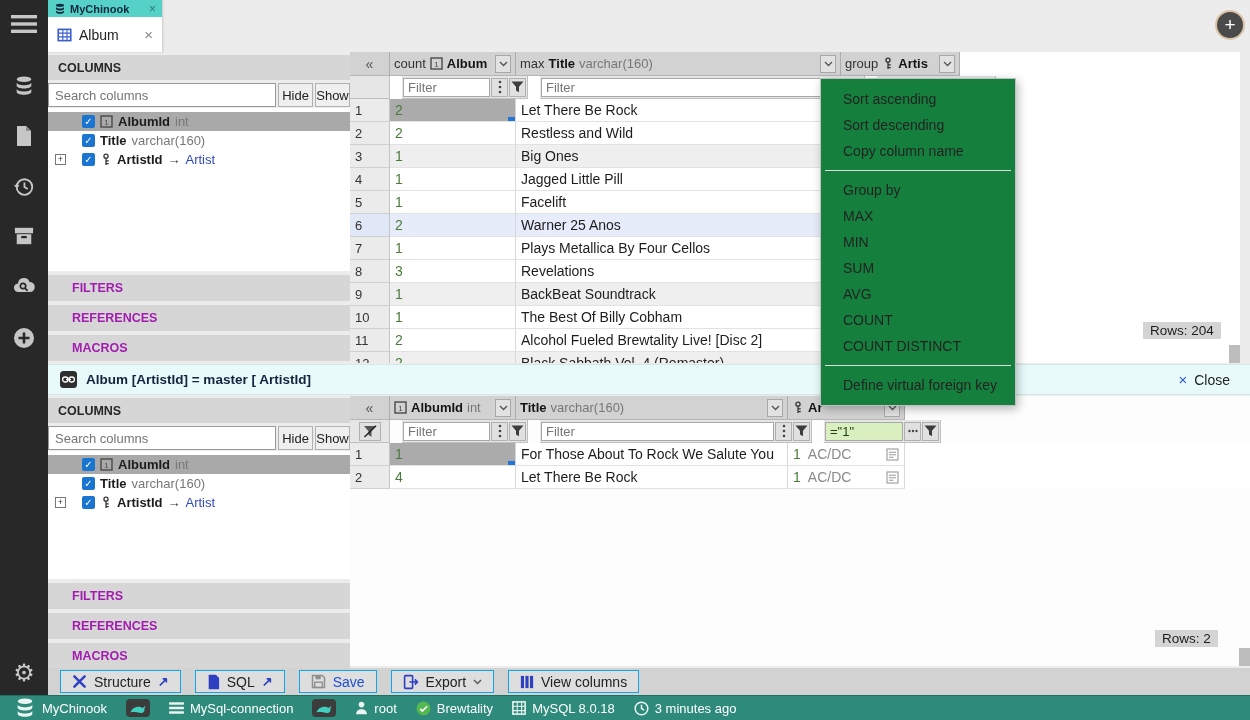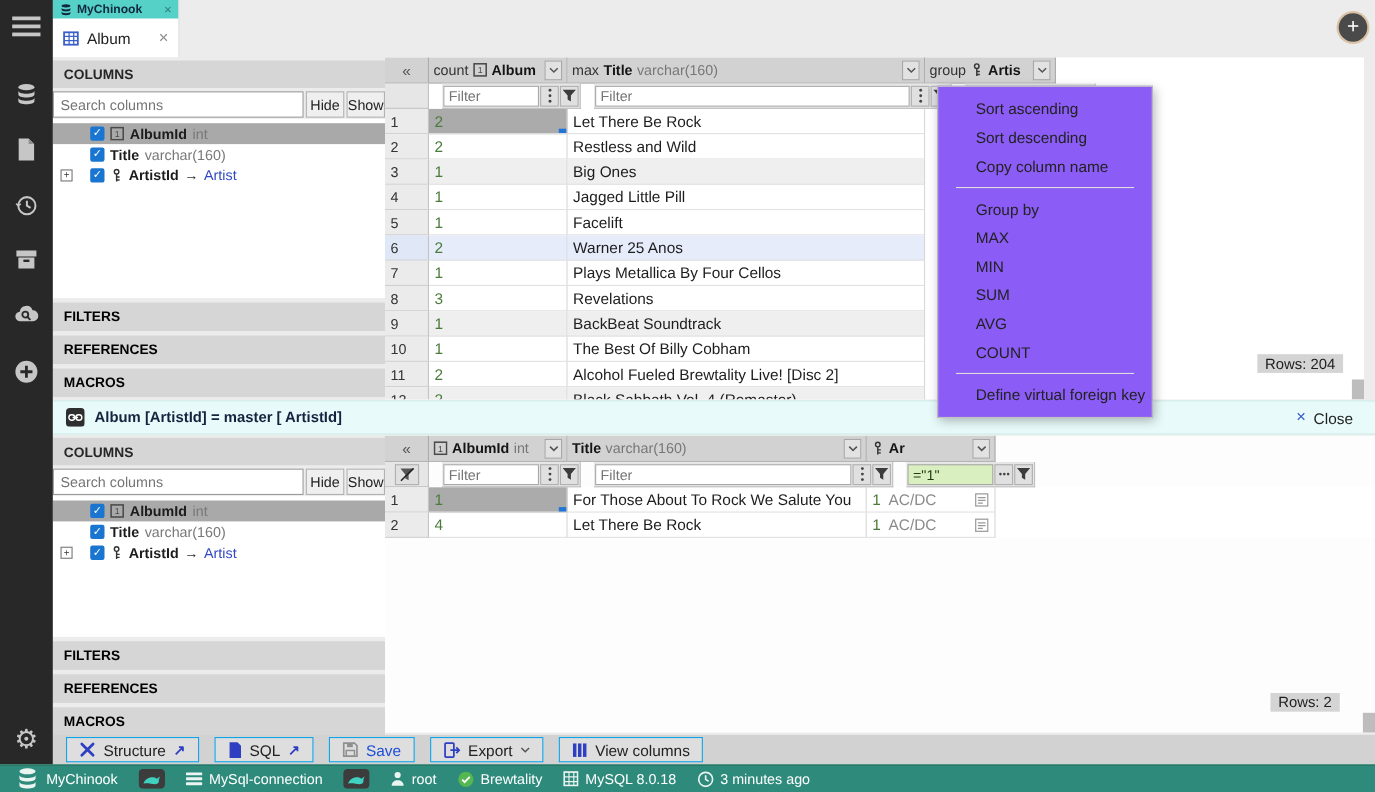--- a/index.html
+++ b/index.html
@@ -31,21 +31,21 @@
   #panelTop .col-list { height:163px; }
   #panelBottom .col-list { height:128px; }
   .crow { height:19px; display:flex; align-items:center; gap:5px; padding-left:34px; position:relative; font-size:13px; color:#1c1c1c; white-space:nowrap; cursor:pointer; }
   .crow.selected { background:#a9a9a9; }
   .crow .cname { font-weight:bold; }
   .crow .ctype { color:#787878; }
   .crow .cref { color:#3149c0; }
   .crow .carrow { color:#333; }
   .expander { position:absolute; left:7px; width:11px; height:11px; border:1px solid #777; background:#fff; font-size:9px; line-height:9px; text-align:center; color:#333; }
   .cb { width:13px; height:13px; background:#1a75d1; border-radius:2px; color:#fff; font-size:10px; line-height:13px; text-align:center; flex:0 0 13px; }
-  .pbar { height:26px; background:#d6d6d6; display:flex; align-items:center; padding-left:10px; font-weight:bold; font-size:12.5px; color:#000000; margin-top:4px; cursor:pointer; }
+  .pbar { height:26px; background:#d6d6d6; display:flex; align-items:center; padding-left:24px; font-weight:bold; font-size:12.5px; color:#a21caf; margin-top:4px; cursor:pointer; }
 
   
   #gridTop { position:absolute; left:350px; top:52px; width:890px; height:311px; background:#fff; overflow:hidden; }
   #gridBottom { position:absolute; left:350px; top:396px; width:900px; height:270px; background:#fdfdfd; overflow:hidden; }
   .grid-hrow { display:flex; height:24px; }
   .ghc { background:#d2d2d2; border-right:1px solid #adadad; border-bottom:1px solid #b5b5b5; display:flex; align-items:center; gap:4px; padding:0 4px; font-size:13px; color:#333; overflow:hidden; white-space:nowrap; cursor:pointer; }
   .ghc .hname { font-weight:bold; color:#141414; }
   .ghc .htype { color:#777; }
   .chev { flex:0 0 16px; width:16px; height:18px; border:1px solid #a8a8a8; background:#e2e2e2; display:flex; align-items:center; justify-content:center; margin-left:auto; cursor:pointer; }
   .grid-frow { display:flex; height:23px;gap:12px; }
@@ -61,21 +61,21 @@
   .grid-row.hl .gc:not(.rn) { background:#e7ecfb; }
   .grid-row.hl .gc.rn { background:#e0e7f6; }
   .gc.sel { background:#ababab !important; }
   .sel-handle { position:absolute; right:0; bottom:-3px; width:7px; height:7px; background:#1f76d8; z-index:3; }
   .artist-gray { color:#8a8a8a; margin-left:7px; }
   .formic { margin-left:auto; line-height:0; }
   .rows-badge { position:absolute; background:#d4d4d4; color:#1d1d1d; font-size:13.5px; padding:1px 7px; z-index:8; }
   .vthumb { position:absolute; right:0; width:11px; height:19px; background:#bdbdbd; z-index:7; }
 
   
-  #menu { position:absolute; left:820px; top:78px; width:196px; background:#8b5cf6; border:1px solid #c0c0c0; box-shadow:2px 3px 9px rgba(0,0,0,.28); padding:7px 16px; z-index:60;margin-left:32px; }
+  #menu { position:absolute; left:820px; top:78px; width:196px; background:#15803d; border:1px solid #c0c0c0; box-shadow:2px 3px 9px rgba(0,0,0,.28); padding:7px 4px; z-index:60; }
   .mi { height:26px; display:flex; align-items:center; padding:0 18px; font-size:14px; color:#222; white-space:nowrap; cursor:pointer; }
   .msep { height:1px; background:#ddd; margin:6px 0; }
 
   
   #refbar { position:absolute; left:48px; top:364px; width:1202px; height:31px; background:#e8fbfa; border-top:1px solid #cfeae8; border-bottom:1px solid #cfeae8; display:flex; align-items:center; padding:0 12px; z-index:10; }
   #refbar .txt { font-weight:bold; font-size:13.5px; color:#16233f; margin-left:9px; }
   #refbar .close-wrap { margin-left:auto; display:flex; align-items:center; gap:7px; margin-right:8px; cursor:pointer; }
   #refbar .close-x { color:#3355cc; font-size:15px; }
   #refbar .close-lbl { color:#222; font-size:14px; }
 
@@ -543,20 +543,21 @@
     <div class="mi">Sort ascending</div>
     <div class="mi">Sort descending</div>
     <div class="mi">Copy column name</div>
     <div class="msep"></div>
     <div class="mi">Group by</div>
     <div class="mi">MAX</div>
     <div class="mi">MIN</div>
     <div class="mi">SUM</div>
     <div class="mi">AVG</div>
     <div class="mi">COUNT</div>
+    <div class="mi">COUNT DISTINCT</div>
     <div class="msep"></div>
     <div class="mi">Define virtual foreign key</div>
   </div>
 
 <div id="toolbar">
     <div class="tbtn">
       <span class="ic" style="">
         <svg width="15" height="15" viewBox="0 0 16 16" style="color:#2e3fc2">
           <path d="M2.5 2.5l11 11M13.5 2.5l-11 11" stroke="currentColor" stroke-width="2.6" stroke-linecap="round"></path>
         </svg>

